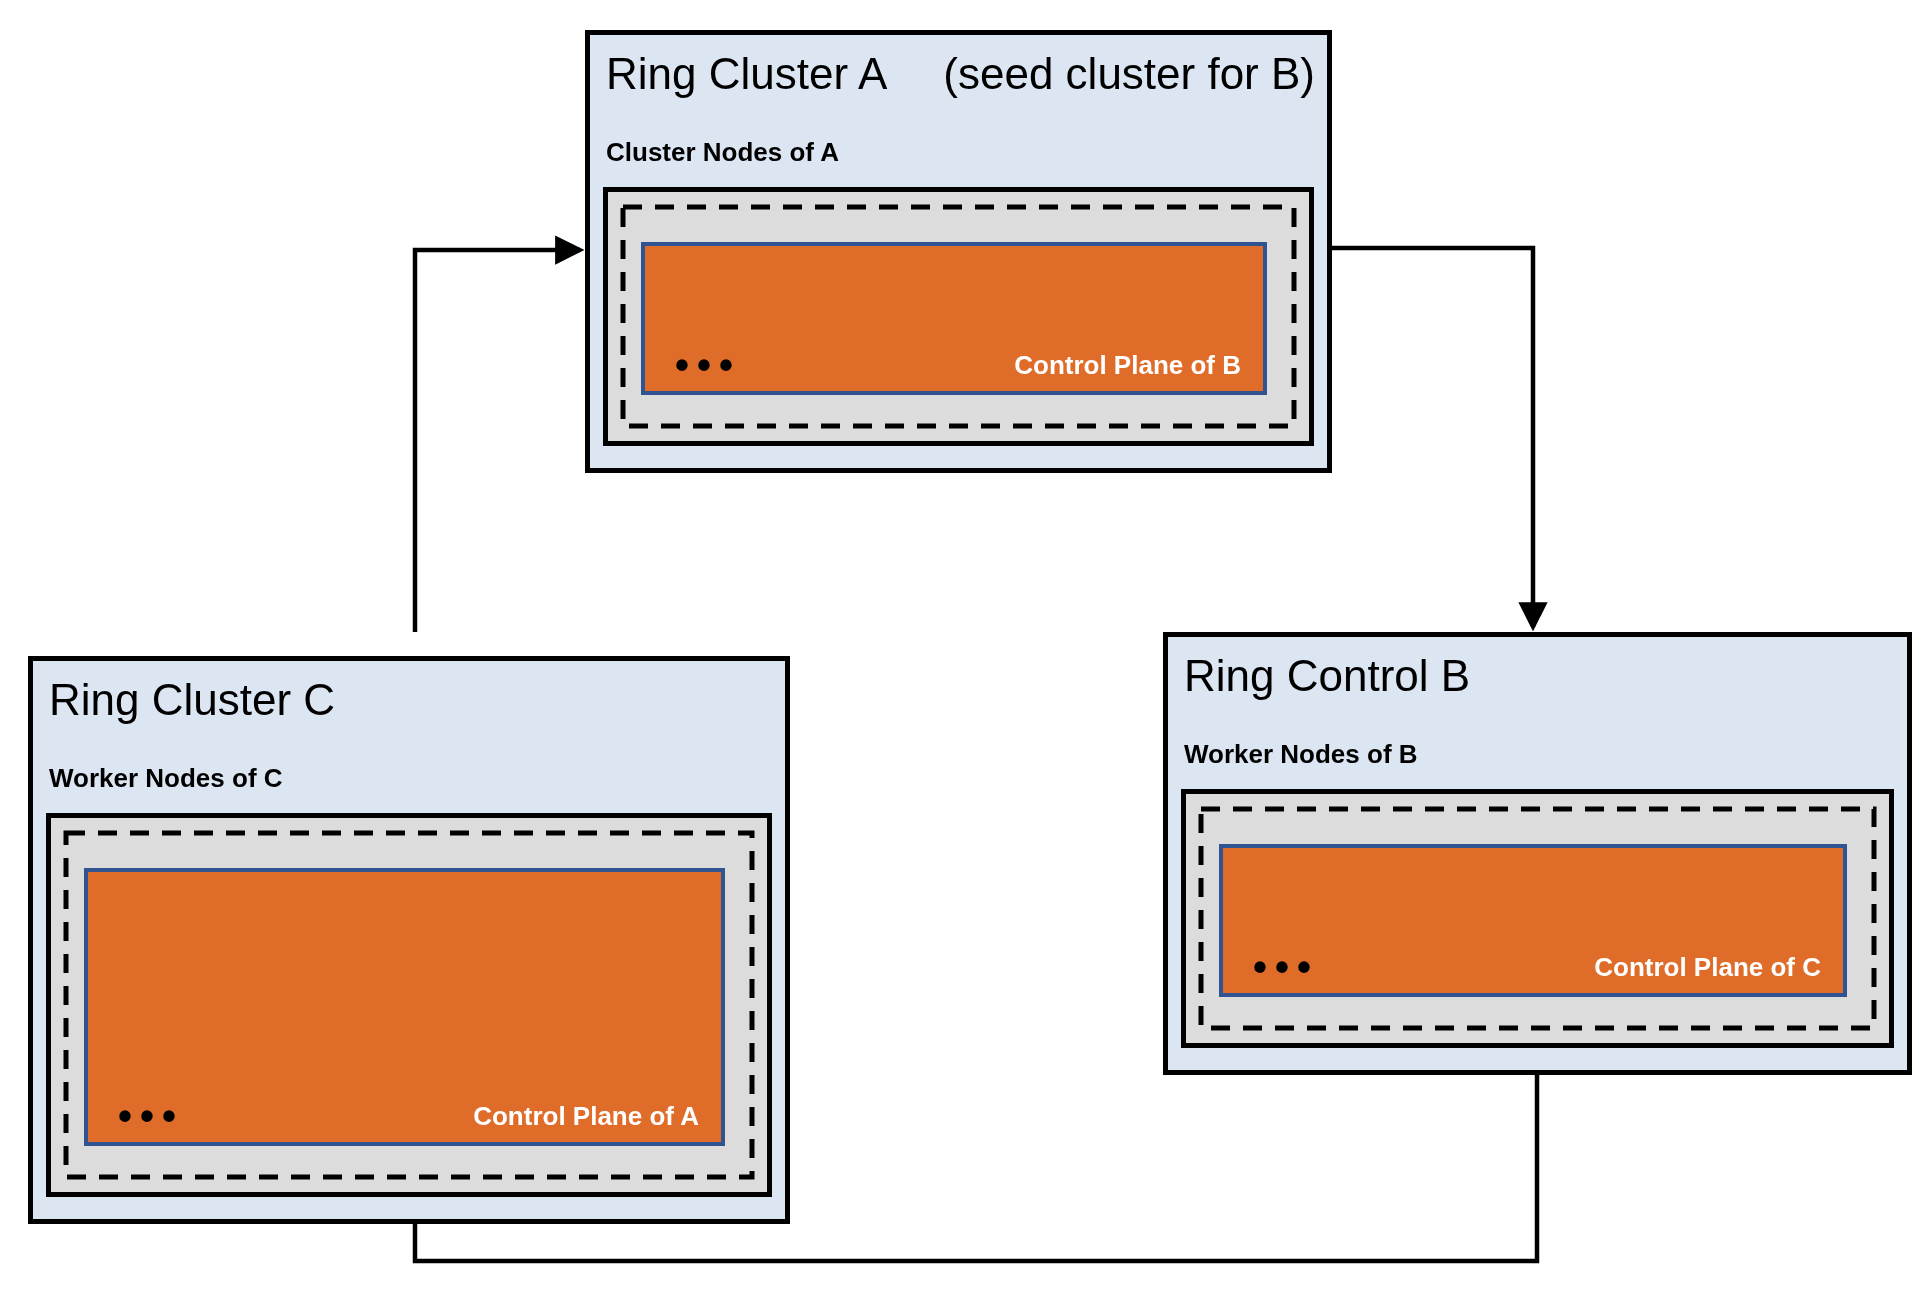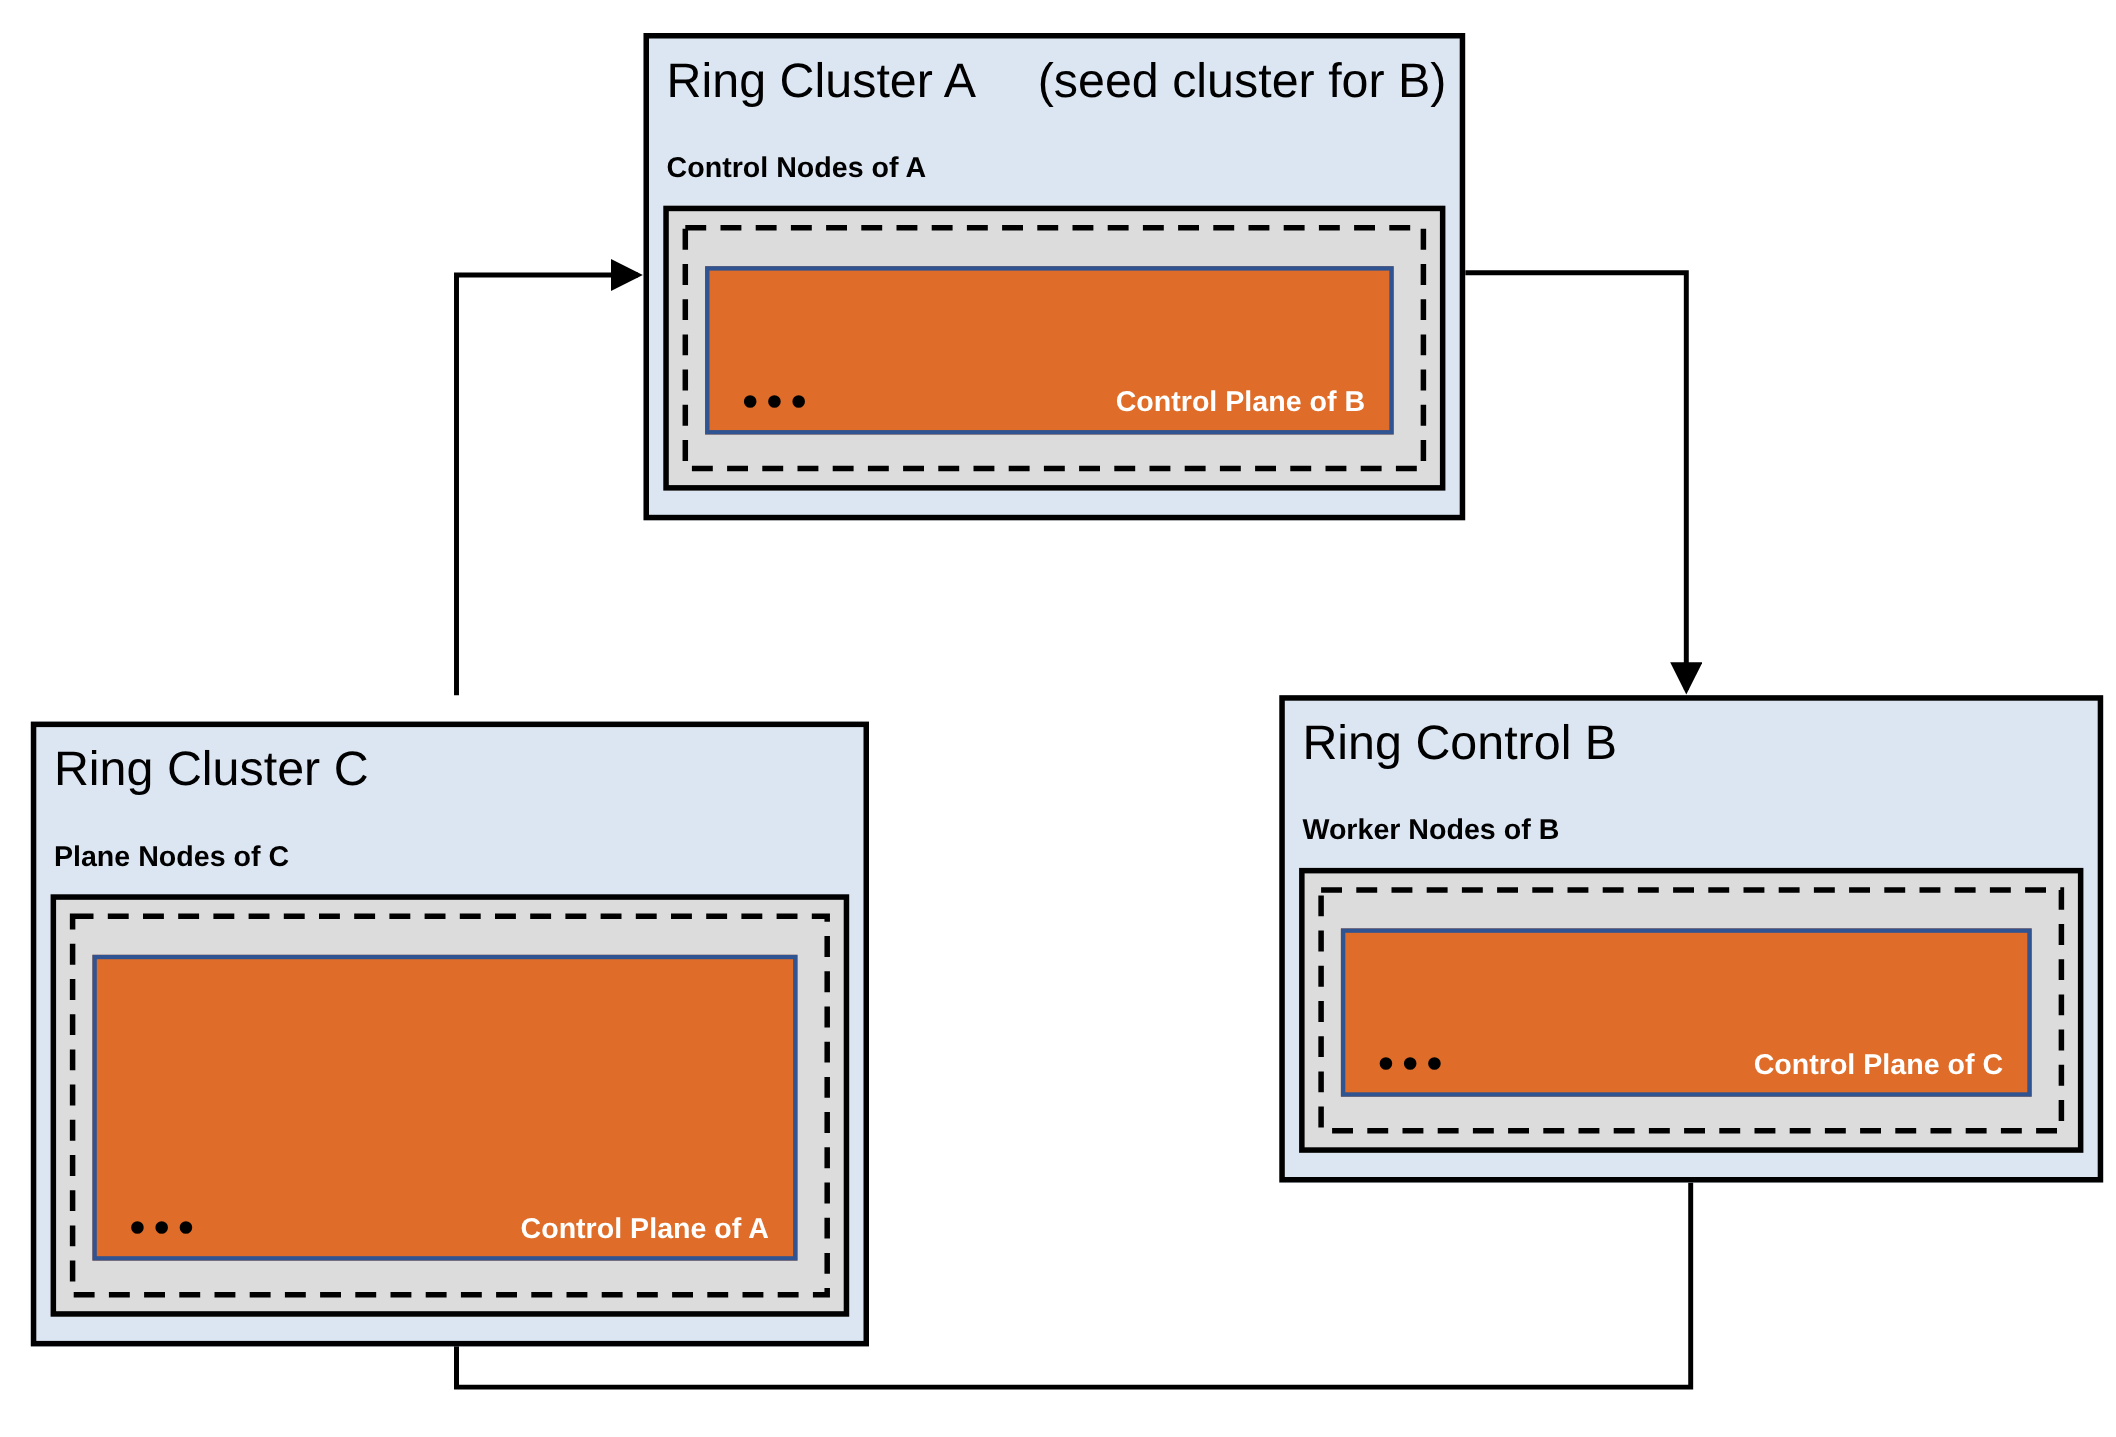--- a/index.html
+++ b/index.html
@@ -90,37 +90,37 @@
     <path class="edge" d="M 415 632 V 250 H 580" marker-end="url(#arrow)"></path>
     <path class="edge" d="M 1332 248 H 1533 V 627" marker-end="url(#arrow)"></path>
     <path class="edge" d="M 1537 1075 V 1261 H 415 V 1080" marker-end="url(#arrow)"></path>
   </svg>
 
   <div class="cluster pos-a">
     <div class="title-row">
       <span>Ring Cluster A</span>
       <span>(seed cluster for B)</span>
     </div>
-    <div class="worker-label">Control Nodes of A</div>
+    <div class="worker-label">Cluster Nodes of A</div>
     <div class="node-box">
       <svg class="dash-svg">
         <rect class="dash-rect" width="100%" height="100%"></rect>
       </svg>
       <div class="control-box">
         <span class="dots">•••</span>
         <span class="control-label">Control Plane of B</span>
       </div>
     </div>
   </div>
 
   <div class="cluster pos-c">
     <div class="title-row">
       <span>Ring Cluster C</span>
     </div>
-    <div class="worker-label">Plane Nodes of C</div>
+    <div class="worker-label">Worker Nodes of C</div>
     <div class="node-box">
       <svg class="dash-svg">
         <rect class="dash-rect" width="100%" height="100%"></rect>
       </svg>
       <div class="control-box">
         <span class="dots">•••</span>
         <span class="control-label">Control Plane of A</span>
       </div>
     </div>
   </div>

